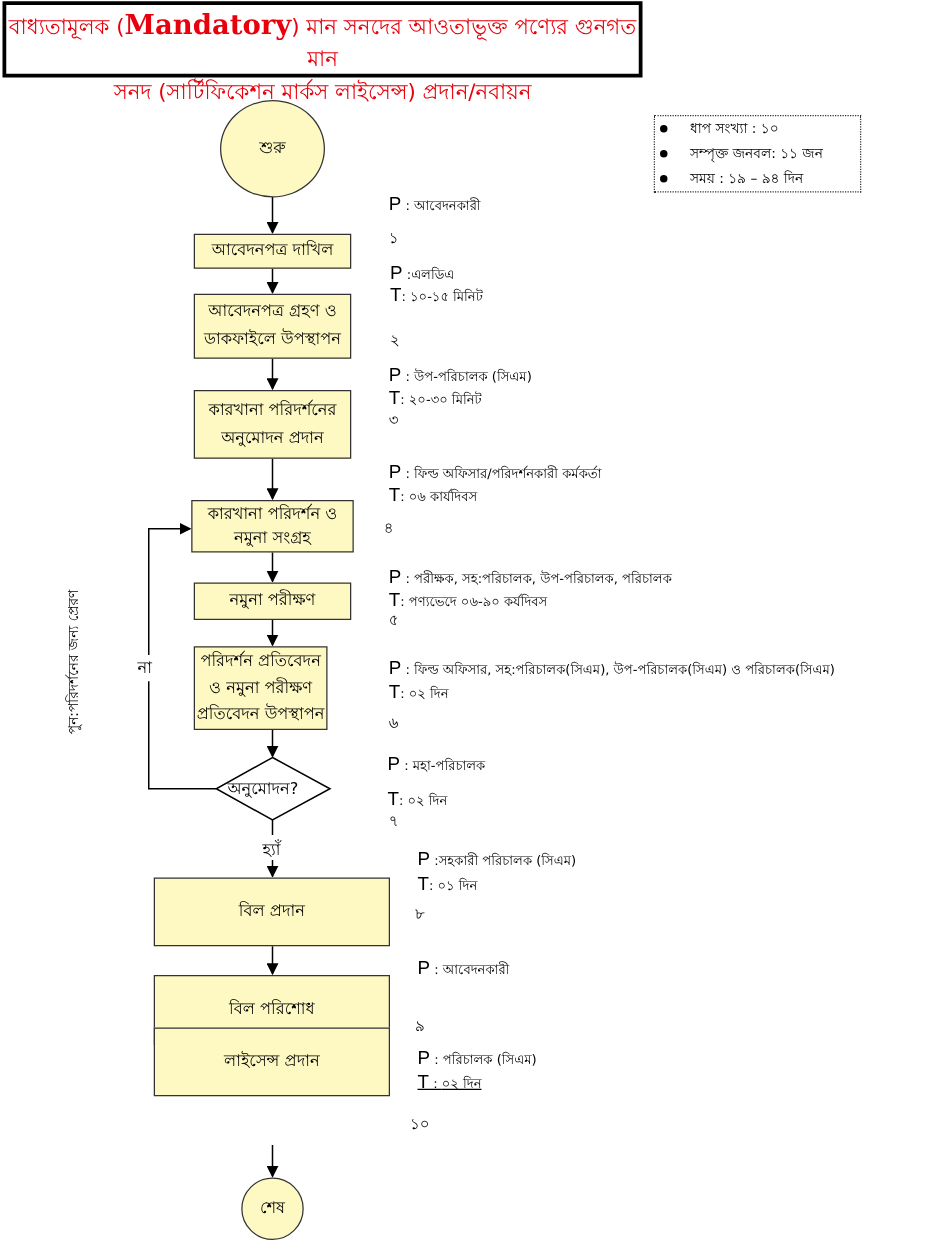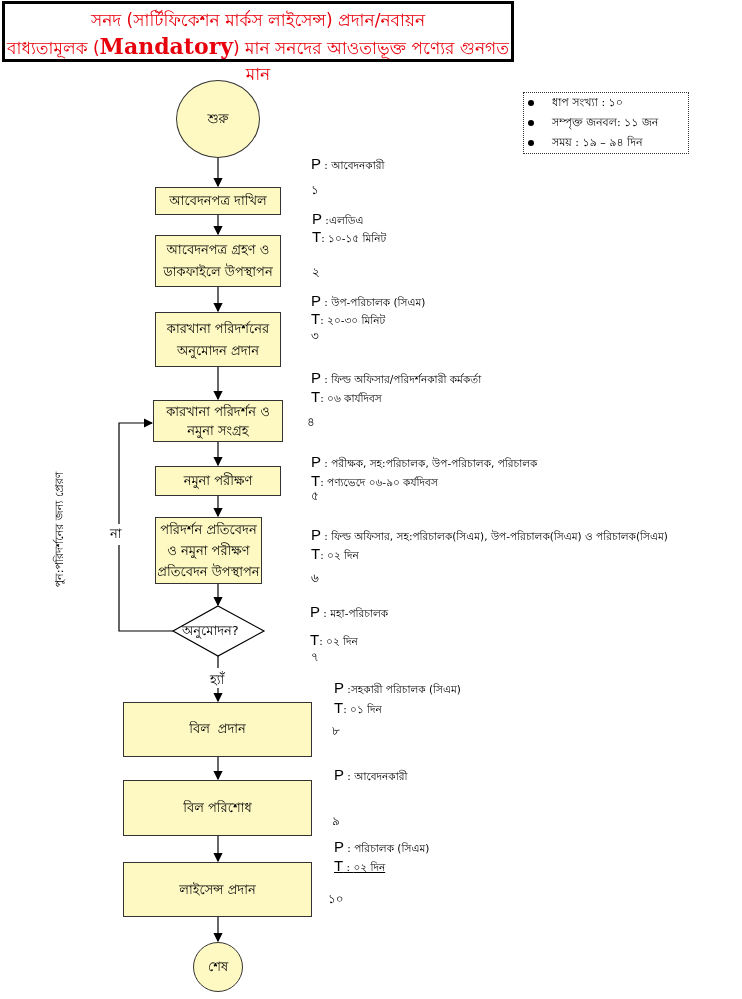--- a/index.html
+++ b/index.html
@@ -23,22 +23,22 @@
     .note .k { font-family:"Liberation Sans", sans-serif; font-size:15px; }
     .stepnum { position:absolute; font-size:12px; }
     .lbl { position:absolute; font-size:13px; }
     .vert { position:absolute; left:-10px; top:520px; transform:rotate(-90deg); transform-origin:center;
             font-size:11px; white-space:nowrap; width:140px; text-align:center; }
   </style>
 </head>
 <body>
 
 <div class="title-box">
+  <div><span>বাধ্যতামূলক (</span><span class="eng">Mandatory</span><span>) মান সনদের আওতাভূক্ত পণ্যের গুনগত মান</span></div>
   <div>সনদ (সার্টিফিকেশন মার্কস লাইসেন্স) প্রদান/নবায়ন</div>
-  <div><span>বাধ্যতামূলক (</span><span class="eng">Mandatory</span><span>) মান সনদের আওতাভূক্ত পণ্যের গুনগত মান</span></div>
 </div>
 
 <div class="summary">
   <div class="row" style="top:0">
       <span class="dot"></span>
       <span class="txt">ধাপ সংখ্যা : ১০</span>
     </div>
   <div class="row" style="top:20px">
       <span class="dot"></span>
       <span class="txt">সম্পৃক্ত জনবল: ১১ জন</span>
@@ -93,27 +93,27 @@
     <span>নমুনা পরীক্ষণ</span>
   </div>
 <div class="node" style="left:155px;top:517px;width:107px;height:67px;">
     <span style="display:block;width:120px;line-height:21px">পরিদর্শন প্রতিবেদন ও নমুনা পরীক্ষণ প্রতিবেদন উপস্থাপন</span>
   </div>
 <div class="lbl" style="left:182px;top:621px;">অনুমোদন?</div>
 <div class="lbl" style="left:210px;top:670px;text-align:center;">হ্যাঁ</div>
 <div class="lbl" style="left:110px;top:524px;background:#fff;">না</div>
 <div class="vert">পুন:পরিদর্শনের জন্য প্রেরণ</div>
 
-<div class="node" style="left:123px;top:702px;width:189px;height:55px;font-family:Liberation Mono, monospace;">
+<div class="node" style="left:123px;top:702px;width:189px;height:55px;">
     <span>বিল প্রদান</span>
   </div>
 <div class="node" style="left:123px;top:780px;width:189px;height:56px;">
     <span>বিল পরিশোধ</span>
   </div>
-<div class="node" style="left:123px;top:862px;width:189px;height:55px;">
+<div class="node" style="left:123px;top:822px;width:189px;height:55px;">
     <span>লাইসেন্স প্রদান</span>
   </div>
 
 <div class="node circle" style="left:193px;top:942px;width:50px;height:50px;">
     <span>শেষ</span>
   </div>
 
 <div class="note" style="left:311px;top:155px;"><span class="k">P</span> : <span>আবেদনকারী</span></div>
 <div class="stepnum" style="left:311px;top:181px;">১</div>
 

